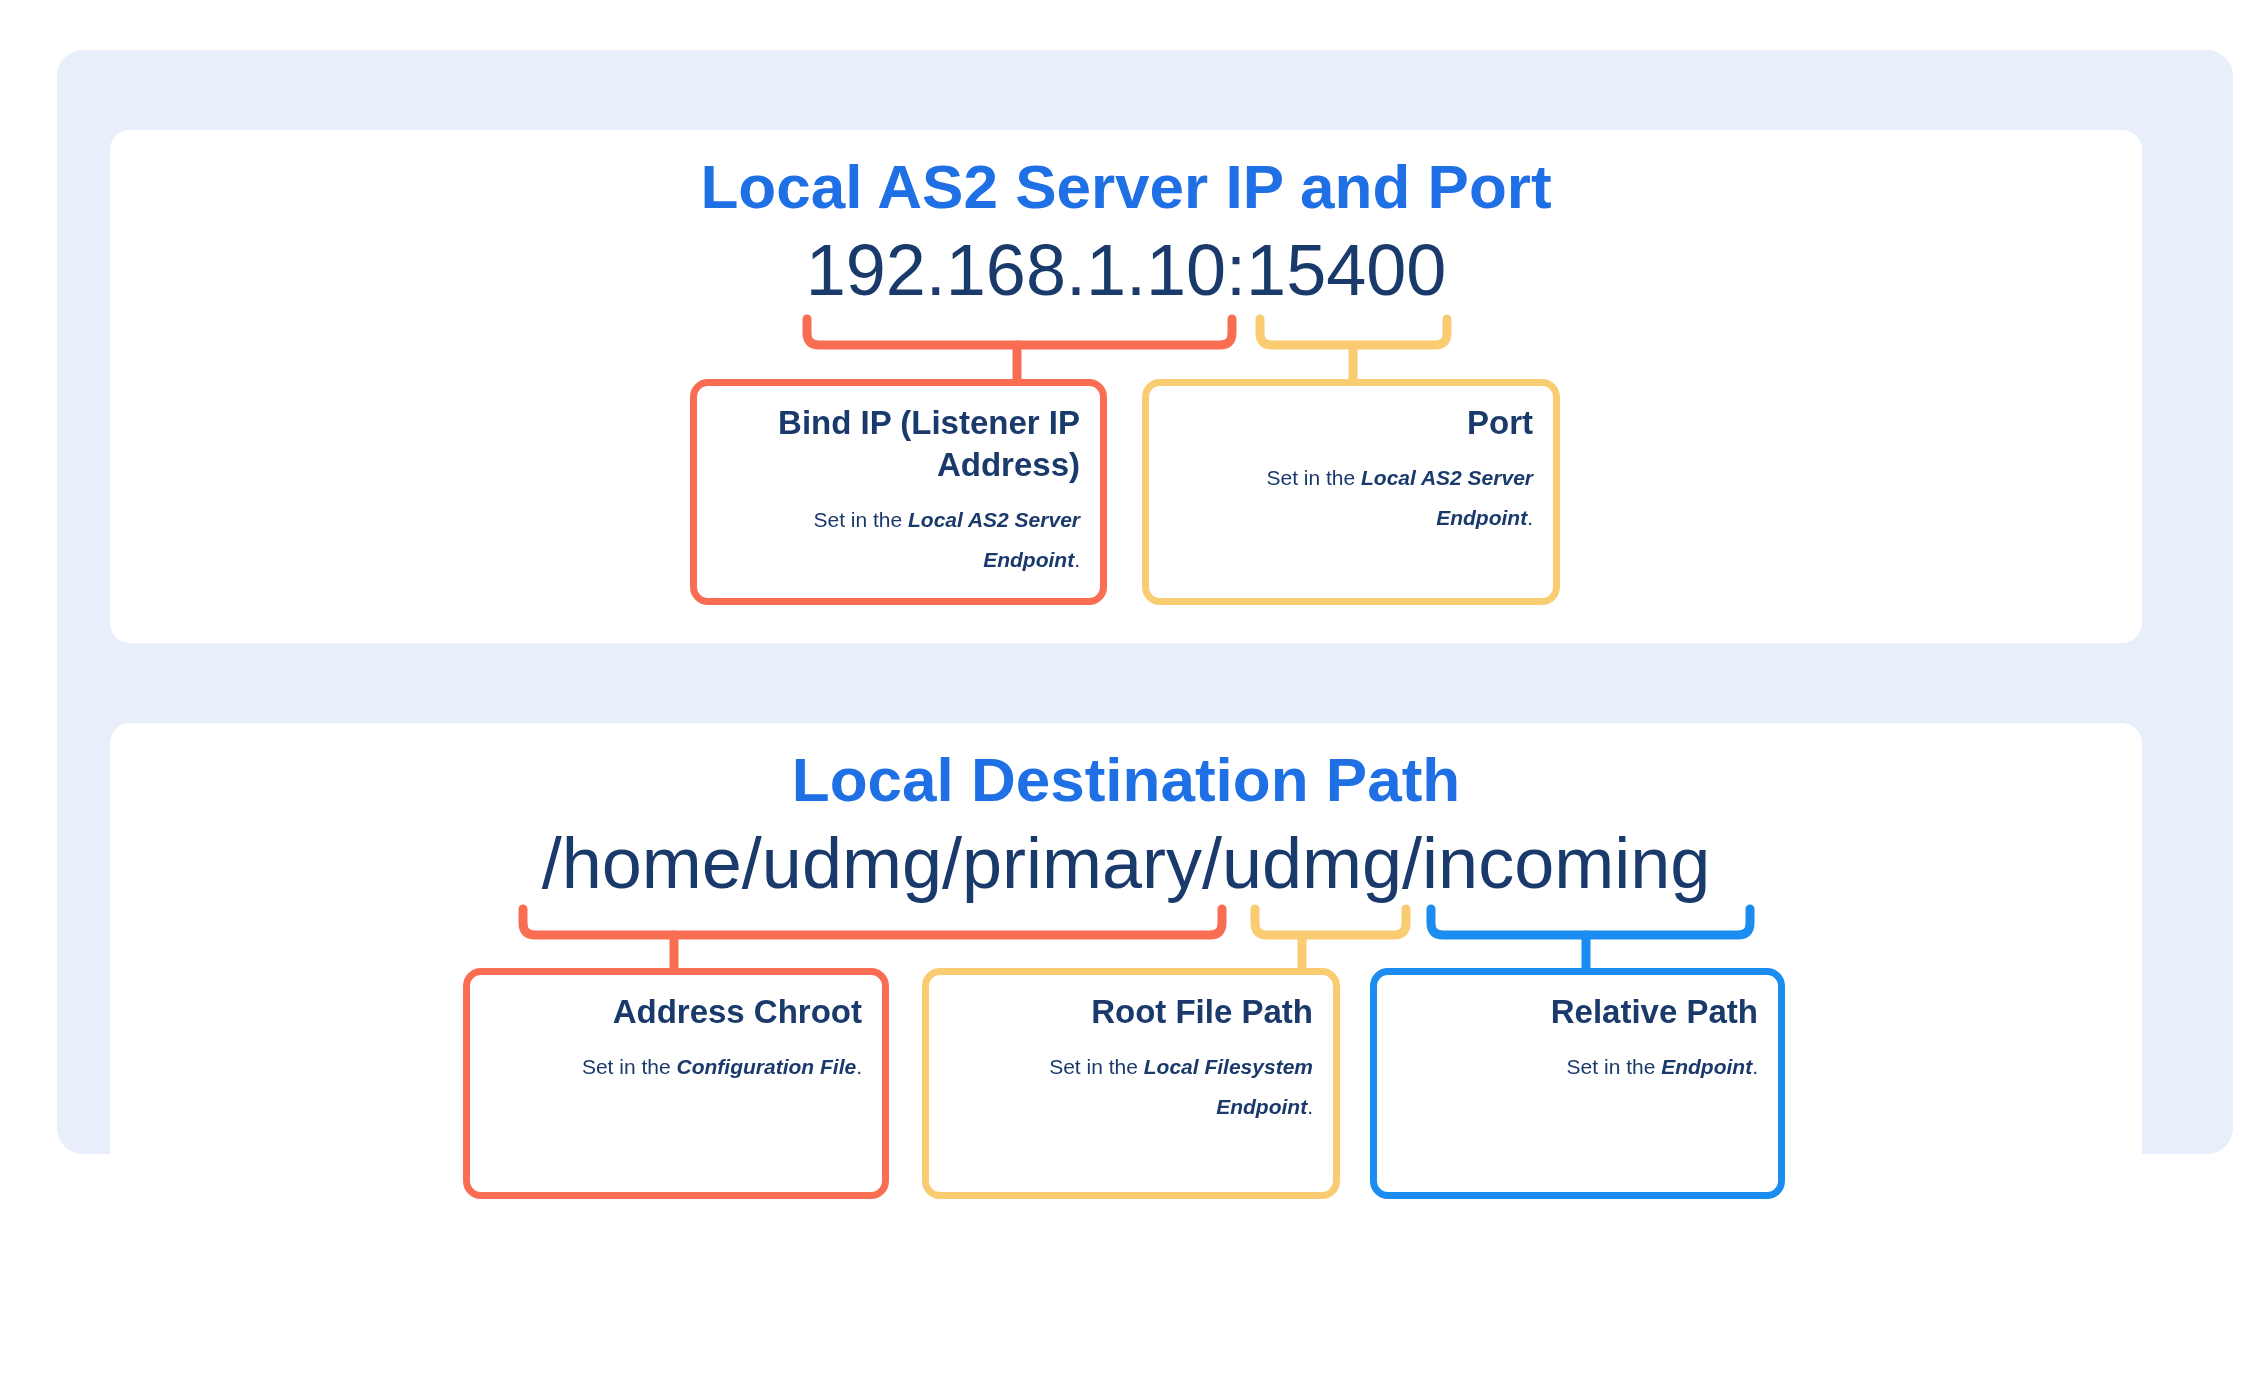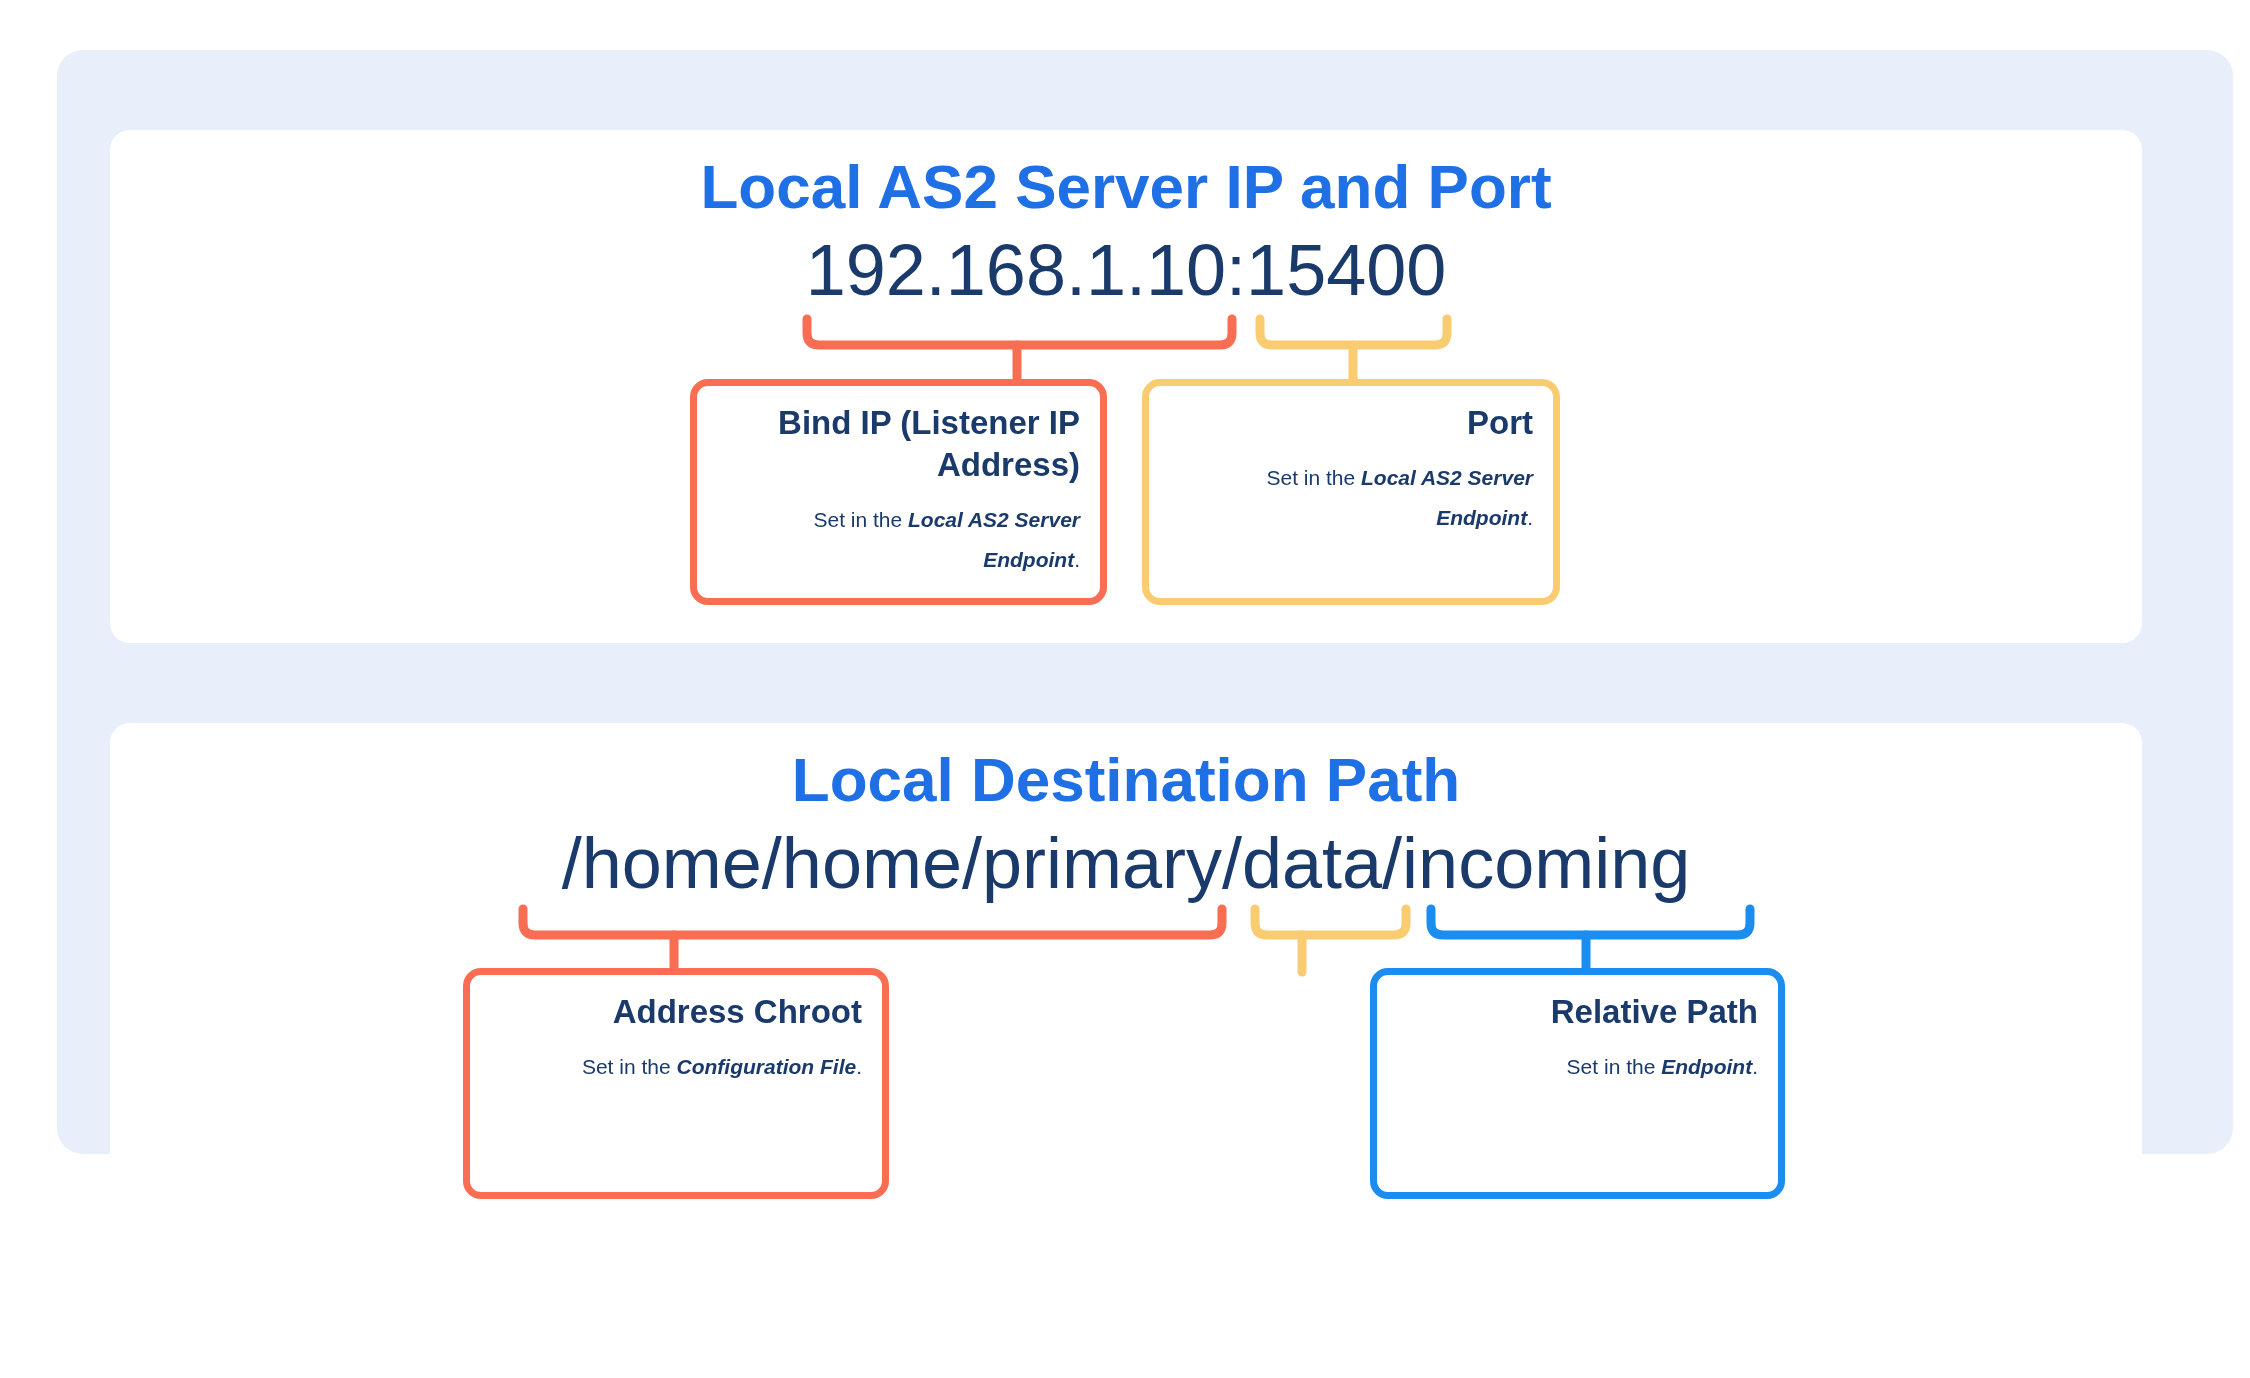--- a/index.html
+++ b/index.html
@@ -128,21 +128,21 @@
       </div>
 
       <div class="callout border-yellow" style="left:1032px; top:249px; width:418px; height:226px;">
         <div class="callout-title">Port</div>
         <div class="callout-body"><span>Set in the </span><span class="emph">Local AS2 Server Endpoint</span><span>.</span></div>
       </div>
     </section>
 
     <section class="panel panel-2">
       <h2 class="panel-title">Local Destination Path</h2>
-      <div class="panel-value">/home/home/primary/data/incoming</div>
+      <div class="panel-value">/home/udmg/primary/udmg/incoming</div>
 
       <svg class="brackets" viewBox="0 0 2032 510" aria-hidden="true">
         <g>
           <path class="stroke-orange" d="M 413 186 L 413 200 Q 413 212 425 212 L 1100 212 Q 1112 212 1112 200 L 1112 186"></path>
           <path class="stroke-orange" d="M 564 212 L 564 249"></path>
         </g>
         <g>
           <path class="stroke-yellow" d="M 1145 186 L 1145 200 Q 1145 212 1157 212 L 1284 212 Q 1296 212 1296 200 L 1296 186"></path>
           <path class="stroke-yellow" d="M 1192 212 L 1192 249"></path>
         </g>
@@ -150,20 +150,24 @@
           <path class="stroke-blue" d="M 1321 186 L 1321 200 Q 1321 212 1333 212 L 1628 212 Q 1640 212 1640 200 L 1640 186"></path>
           <path class="stroke-blue" d="M 1476 212 L 1476 249"></path>
         </g>
       </svg>
 
       <div class="callout border-orange" style="left:353px; top:245px; width:426px; height:231px;">
         <div class="callout-title">Address Chroot</div>
         <div class="callout-body"><span>Set in the </span><span class="emph">Configuration File</span><span>.</span></div>
       </div>
 
+      <div class="callout border-yellow" style="left:812px; top:245px; width:418px; height:231px;">
+        <div class="callout-title">Root File Path</div>
+        <div class="callout-body"><span>Set in the </span><span class="emph">Local Filesystem Endpoint</span><span>.</span></div>
+      </div>
 
       <div class="callout border-blue" style="left:1260px; top:245px; width:415px; height:231px;">
         <div class="callout-title">Relative Path</div>
         <div class="callout-body"><span>Set in the </span><span class="emph">Endpoint</span><span>.</span></div>
       </div>
     </section>
 
   </div>
 </div>
 

